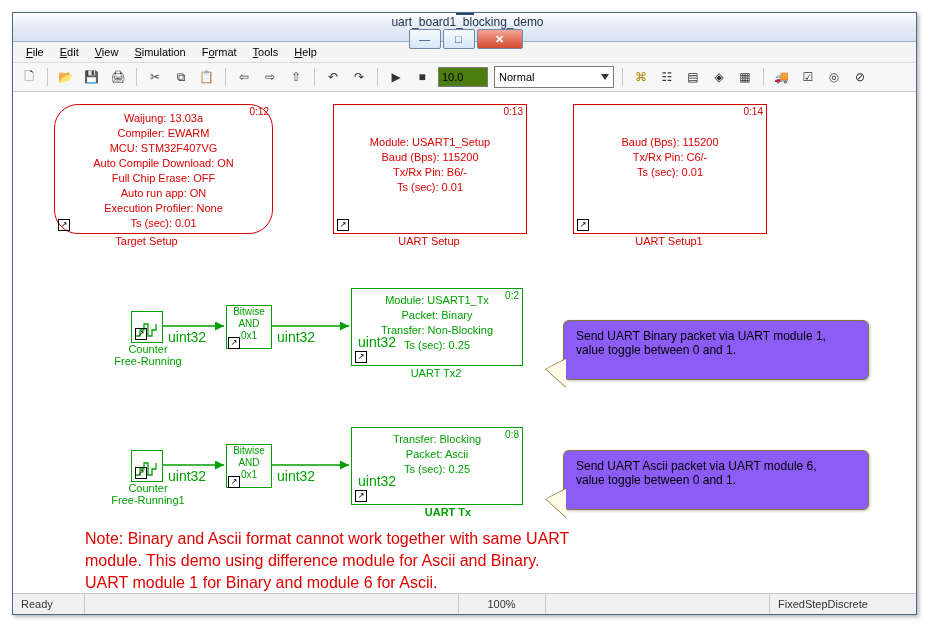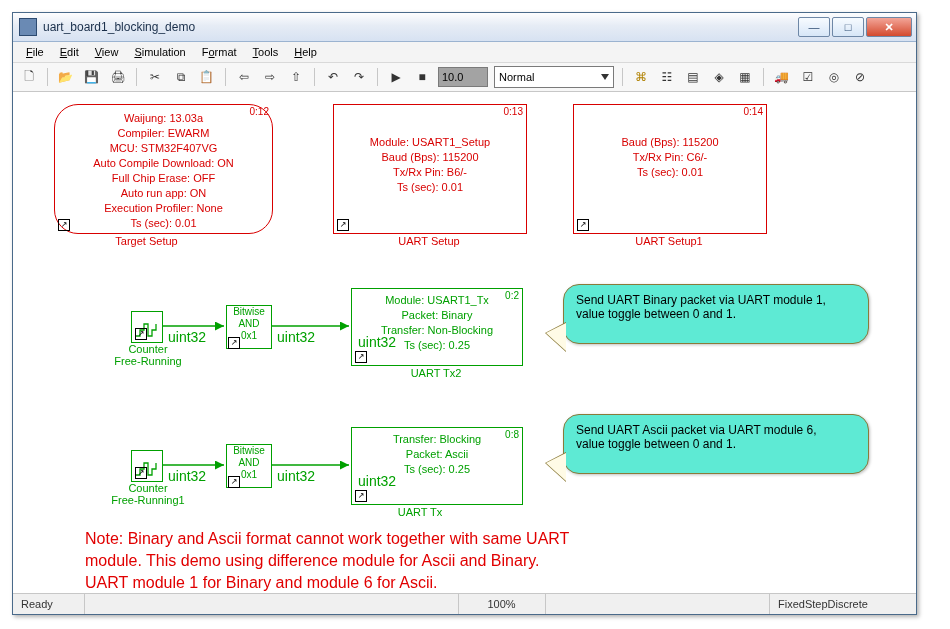--- a/index.html
+++ b/index.html
@@ -1,46 +1,46 @@
 <!DOCTYPE html>
 <html><head>
 <meta charset="utf-8">
 <style>
 html,body{margin:0;padding:0;font-family:Tahoma,Arial,sans-serif;font-size:11px;background:#fff;}
 .win{position:relative;width:903px;height:601px;margin:12px;border:1px solid #4a6a8a;box-shadow:2px 2px 4px rgba(0,0,0,.3);background:#fff;}
-.titlebar{height:28px;background:linear-gradient(#fdfdfe,#e6ecf5 45%,#d7e2f2);border-bottom:1px solid #9bb3d0;display:flex;align-items:center;padding:0 0 0 6px;}
+.titlebar{height:28px;background:linear-gradient(#fdfdfe,#e6ecf5 45%,#d7e2f2);border-bottom:1px solid #9bb3d0;display:flex;align-items:center;padding:0 0 0 6px;flex-direction:column;}
 .titlebar .ico{width:16px;height:16px;margin-right:6px;background:#6a8ab4;border:1px solid #2c4a70;}
 .titlebar .ttl{flex:1;color:#1a2f4a;font-size:12px;}
 .winbtns{display:flex;gap:2px;margin-right:4px;}
 .wb{width:30px;height:18px;border:1px solid #6e87a6;border-radius:2px;display:flex;align-items:center;justify-content:center;font-size:11px;background:linear-gradient(#f7fbff,#d7e6f7);color:#2c4a70;}
 .wb.close{width:44px;background:linear-gradient(#f3a598,#d44a2e);color:#fff;font-weight:bold;}
 .menubar{height:20px;background:#f4f4f4;border-bottom:1px solid #d9d9d9;display:flex;align-items:center;padding:0 6px;gap:2px;}
 .menubar span{padding:2px 7px;}
 .menubar u{text-decoration:underline;}
 .toolbar{height:28px;background:#f7f7f7;border-bottom:1px solid #c7c7c7;display:flex;align-items:center;padding:0 6px;gap:6px;}
 .tb{width:18px;height:18px;border:1px solid transparent;display:flex;align-items:center;justify-content:center;font-size:12px;color:#333;}
 .sep{width:1px;height:18px;background:#c7c7c7;margin:0 2px;}
-.timebox{width:42px;height:18px;border:1px solid #7a7a7a;background:#a3a3a3;font-size:11px;padding:0 3px;line-height:18px;}
+.timebox{width:42px;height:18px;border:1px solid #7a7a7a;background:#4d7c0f;font-size:11px;padding:0 3px;line-height:18px;}
 .modebox{width:110px;height:20px;border:1px solid #7a7a7a;background:#fff;display:flex;align-items:center;padding:0 4px;justify-content:space-between;}
 .tri{width:0;height:0;border-left:4px solid transparent;border-right:4px solid transparent;border-top:6px solid #333;}
 .canvas{position:relative;width:100%;overflow:hidden;background:#fff;}
 .redbox{position:absolute;border:1px solid #d80000;}
 .redbox .tag{position:absolute;top:1px;right:3px;font-size:10px;color:#d80000;}
 .redbox .body{color:#d80000;text-align:center;font-size:11px;line-height:15px;padding:6px 4px;}
 .blkname{position:absolute;color:#d80000;font-size:11px;text-align:center;}
 .arrowcorner{position:absolute;bottom:2px;left:3px;width:10px;height:10px;border:1px solid #000;font-size:8px;text-align:center;line-height:9px;}
 .greenbox{position:absolute;border:1px solid #00a000;}
 .greenbox .body{color:#00a000;text-align:center;font-size:11px;line-height:15px;padding:4px;}
 .greenbox .tag{position:absolute;top:1px;right:3px;font-size:10px;color:#00a000;}
 .greenname{position:absolute;color:#00a000;font-size:11px;text-align:center;}
 .smallblock{position:absolute;border:1px solid #00a000;color:#00a000;text-align:center;font-size:10px;line-height:12px;}
 .counterico{position:absolute;border:1px solid #00a000;width:30px;height:30px;}
 svg.arrows{position:absolute;top:0;left:0;}
 .siglabel{position:absolute;color:#00a000;font-size:14px;margin-top:16px;}
-.callout{position:absolute;border:1px solid #8a7a3a;background:#5eead4;border-radius:16px;padding:8px 12px;color:#000;font-size:12px;box-shadow:1px 1px 3px rgba(0,0,0,.25);}
+.callout{position:absolute;border:1px solid #8a7a3a;background:#8b5cf6;border-radius:6px;padding:8px 12px;color:#000;font-size:12px;box-shadow:1px 1px 3px rgba(0,0,0,.25);margin-top:36px;}
 .callout .tail{position:absolute;left:-18px;top:38px;width:0;height:0;border-top:10px solid transparent;border-bottom:18px solid transparent;border-right:20px solid #fffbe6;}
 .callout .tailb{position:absolute;left:-19px;top:37px;width:0;height:0;border-top:11px solid transparent;border-bottom:19px solid transparent;border-right:21px solid #8a7a3a;}
 .note{position:absolute;color:#e10000;font-family:Arial;font-size:16px;line-height:22px;}
 .statusbar{position:absolute;left:0;right:0;bottom:0;height:20px;background:#f0f0f0;border-top:1px solid #c7c7c7;display:flex;align-items:center;font-size:11px;color:#333;}
 .statusbar .cell{padding:0 8px;border-right:1px solid #c7c7c7;height:100%;display:flex;align-items:center;}
 .statusbar .spacer{flex:1;border-right:1px solid #c7c7c7;height:100%;}
 .cntr-sig{stroke:#00a000;stroke-width:1.3;fill:none;}
 </style>
 </head>
 <body>
@@ -187,21 +187,21 @@
 
     <div class="greenbox" style="left:338px;top:335px;width:170px;height:76px;">
       <div class="tag">0:8</div>
       <div class="body">
           <div>Transfer: Blocking</div>
         <div>Packet: Ascii</div>
           <div>Ts (sec): 0.25</div>
       </div>
       <div class="arrowcorner">↗</div>
     </div>
-    <div class="greenname" style="left:322px;top:414px;width:170px;">UART Tx</div>
+    <div class="greenname" style="left:350px;top:414px;width:170px;font-weight:bold;">UART Tx</div>
 
     <div class="siglabel" style="left:155px;top:221px;">uint32</div>
     <div class="siglabel" style="left:264px;top:221px;">uint32</div>
     <div class="siglabel" style="left:345px;top:226px;">uint32</div>
     <div class="siglabel" style="left:155px;top:360px;">uint32</div>
     <div class="siglabel" style="left:264px;top:360px;">uint32</div>
     <div class="siglabel" style="left:345px;top:365px;">uint32</div>
 
     <svg class="arrows" width="903" height="503" aria-hidden="true">
       <defs>

